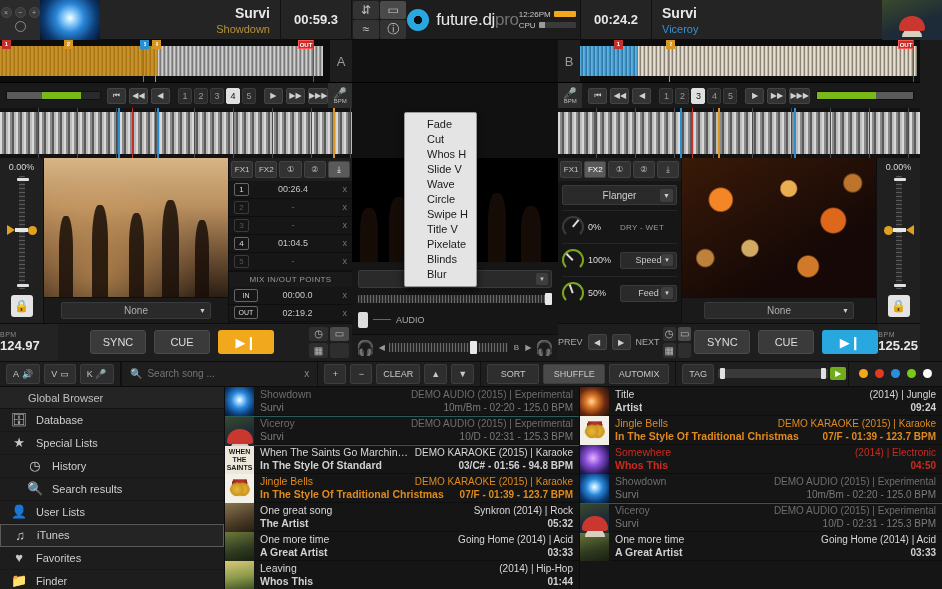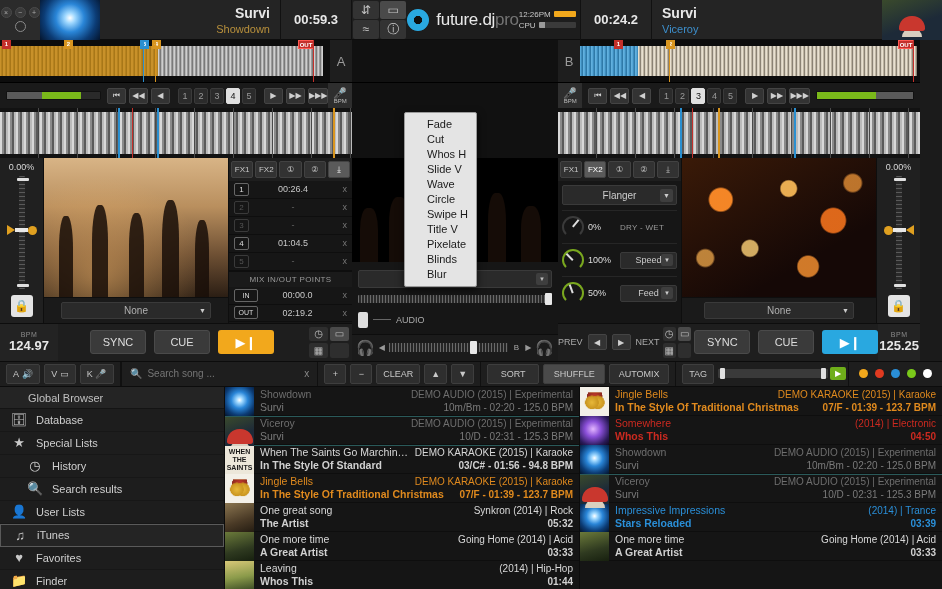--- a/index.html
+++ b/index.html
@@ -207,21 +207,21 @@
   .knob.k50::after { transform: translate(-50%,0) rotate(160deg); }
   .knobval { font-size:9px; color:#ddd; min-width:28px; }
   .knoblbl { font-size:8px; color:#999; letter-spacing:.3px; }
   .knobsel { flex:1; height:17px; background:#2a2a2a; border:1px solid #3a3a3a; border-radius:2px;
              font-size:9px; color:#ccc; display:flex; align-items:center; justify-content:center; position:relative; }
   .knobsel .cv { position:absolute; right:3px; width:12px; height:12px; background:#3e3e3e; border-radius:2px;
                  font-size:6px; line-height:12px; text-align:center; }
 
   
   .deckfoot { height:38px; display:flex; background:#1e1e1e; border-top:1px solid #0d0d0d; }
-  .bpmbox { width:58px; display:flex; flex-direction:column; align-items:center; justify-content:center;
+  .bpmbox { width:58px; display:flex; flex-direction:column; justify-content:center;
             background:#232323; }
   .bpmlbl { font-size:7px; color:#8a8a8a; letter-spacing:.5px; }
   .bpmval { font-size:13px; font-weight:bold; color:#e8e8e8; }
   .playrow { flex:1; display:flex; align-items:center; justify-content:center; gap:8px; }
   .pbtn { width:56px; height:24px; background:#3a3a3a; border:1px solid #4a4a4a; border-radius:3px;
           font-size:11px; color:#ddd; display:flex; align-items:center; justify-content:center; }
   .pbtn.play { width:56px; border:none; color:#fff; font-size:13px; }
   .pbtn.play.amber { background:#f2a81c; } .pbtn.play.cyan { background:#29a8e0; }
   .sqgrid { width:46px; display:grid; grid-template-columns:1fr 1fr; grid-template-rows:1fr 1fr; gap:2px; padding:3px; }
   .sq { background:#2e2e2e; border-radius:2px; display:flex; align-items:center; justify-content:center;
@@ -916,20 +916,33 @@
           <div class="tline">
               <span class="tl">Whos This</span>
               <span class="tr2">01:44</span>
             </div>
         </div>
       </div>
 
     </div>
 
     <div class="playlist">
+      <div class="trow t-white">
+        <div class="tart art-spark"></div>
+        <div class="tinfo">
+          <div class="tline">
+              <span class="tl">Title</span>
+              <span class="tr2">(2014) | Jungle</span>
+            </div>
+          <div class="tline">
+              <span class="tl">Artist</span>
+              <span class="tr2">09:24</span>
+            </div>
+        </div>
+      </div>
       <div class="trow t-org">
         <div class="tart art-bells"></div>
         <div class="tinfo">
           <div class="tline">
               <span class="tl">Jingle Bells</span>
               <span class="tr2">DEMO KARAOKE (2015) | Karaoke</span>
             </div>
           <div class="tline">
               <span class="tl">In The Style Of Traditional Christmas</span>
               <span class="tr2">07/F - 01:39 - 123.7 BPM</span>
@@ -968,33 +981,20 @@
           <div class="tline">
               <span class="tl">Viceroy</span>
               <span class="tr2">DEMO AUDIO (2015) | Experimental</span>
             </div>
           <div class="tline">
               <span class="tl">Survi</span>
               <span class="tr2">10/D - 02:31 - 125.3 BPM</span>
             </div>
         </div>
       </div>
-      <div class="trow t-blue">
-        <div class="tart art-blue"></div>
-        <div class="tinfo">
-          <div class="tline">
-              <span class="tl">Impressive Impressions</span>
-              <span class="tr2">(2014) | Trance</span>
-            </div>
-          <div class="tline">
-              <span class="tl">Stars Reloaded</span>
-              <span class="tr2">03:39</span>
-            </div>
-        </div>
-      </div>
       <div class="trow t-white">
         <div class="tart art-forest"></div>
         <div class="tinfo">
           <div class="tline">
               <span class="tl">One more time</span>
               <span class="tr2">Going Home (2014) | Acid</span>
             </div>
           <div class="tline">
               <span class="tl">A Great Artist</span>
               <span class="tr2">03:33</span>

